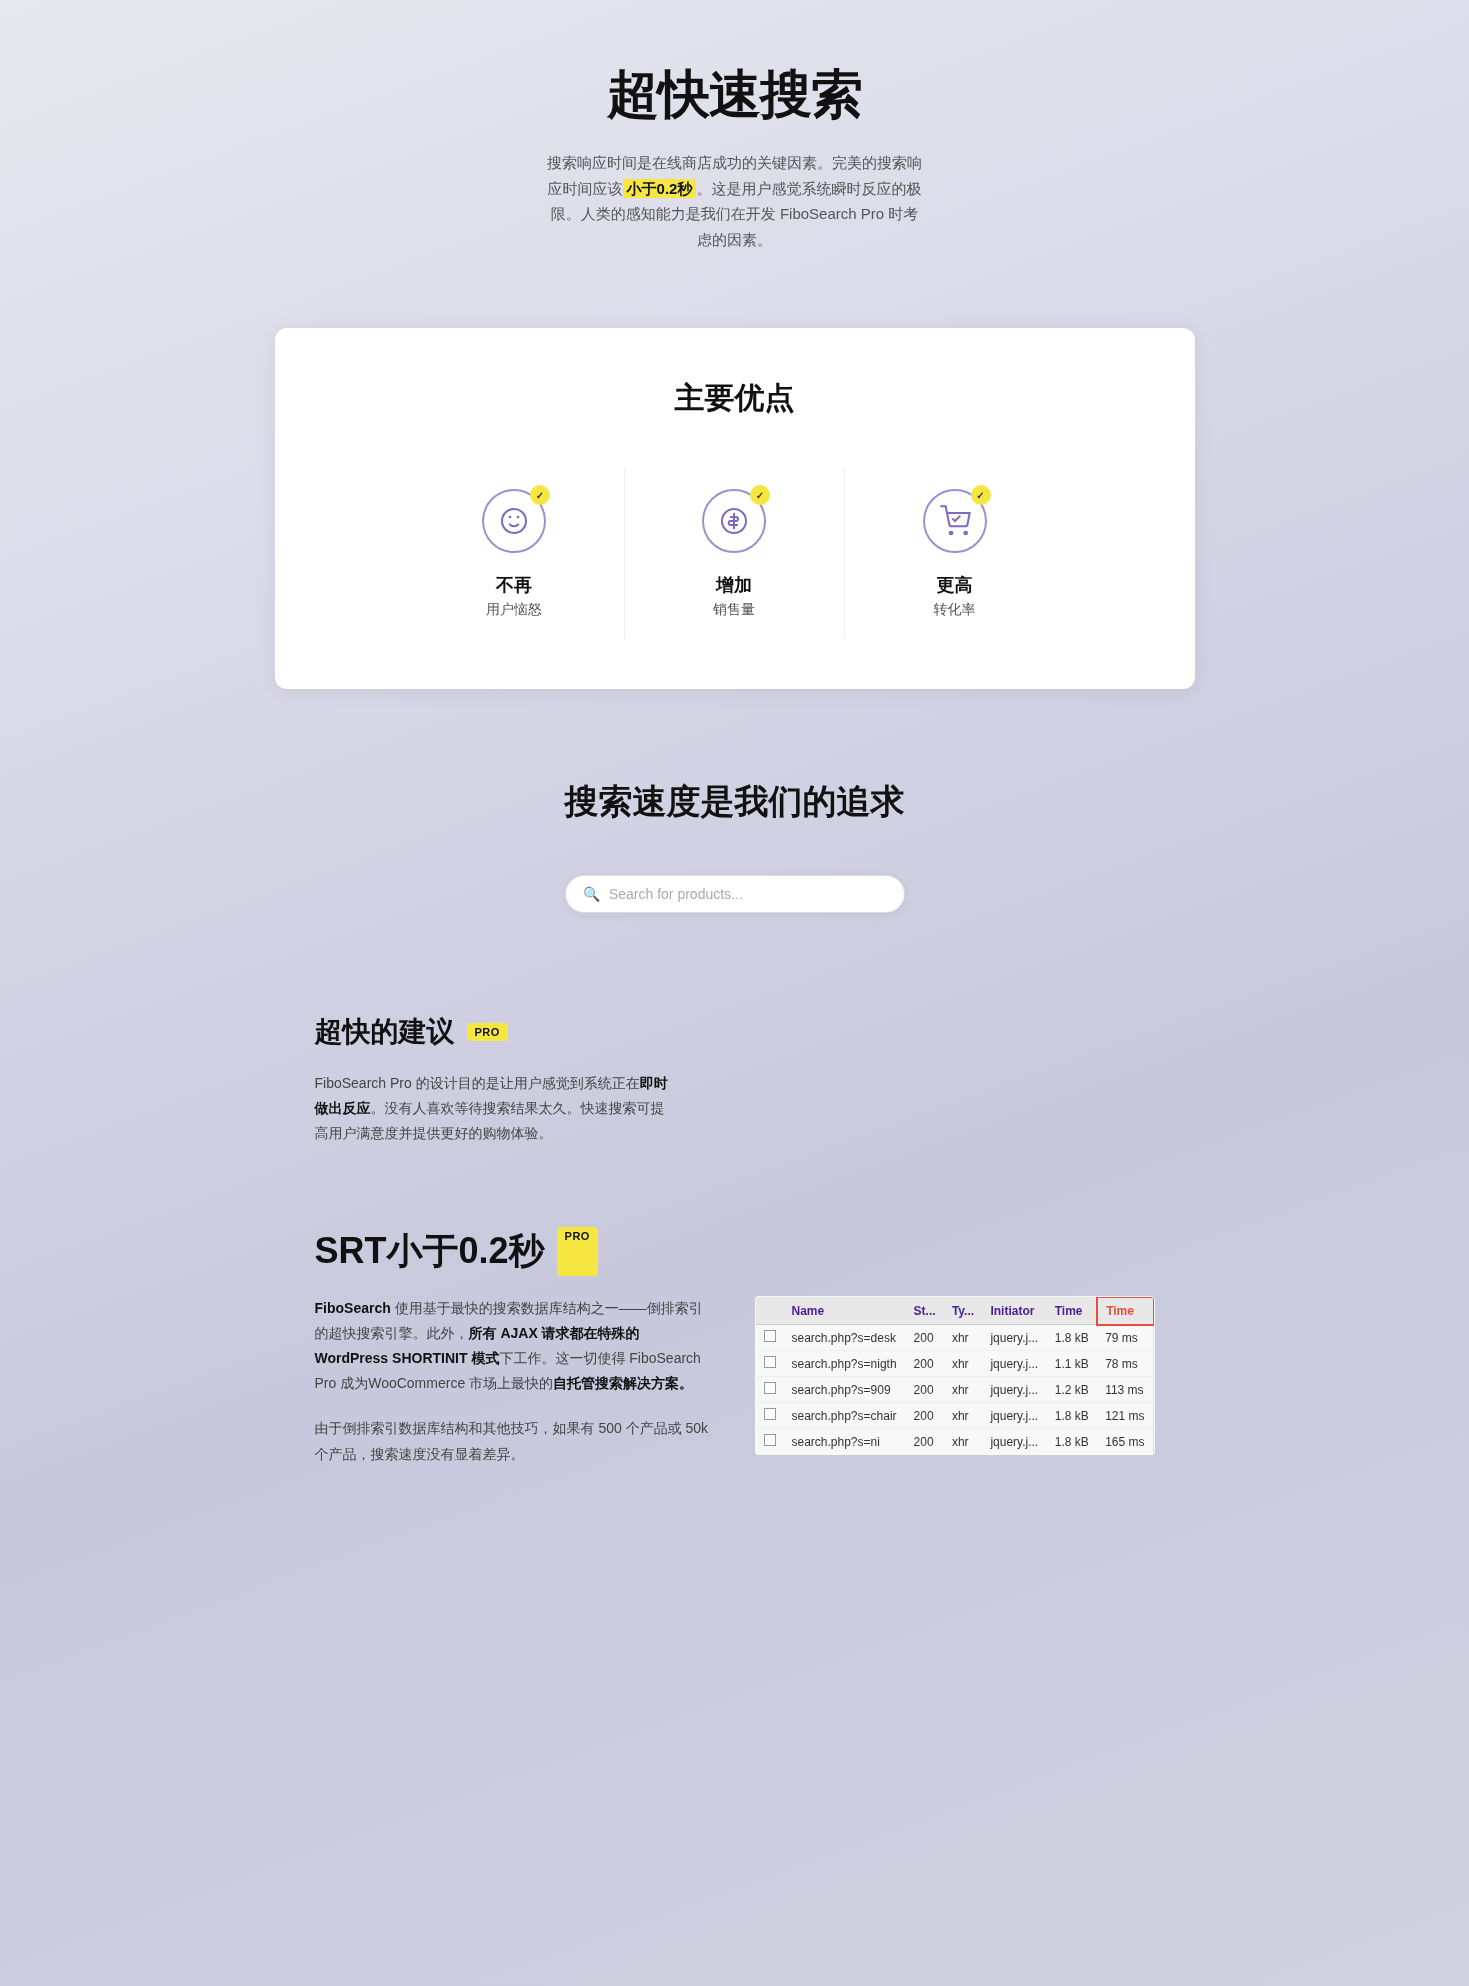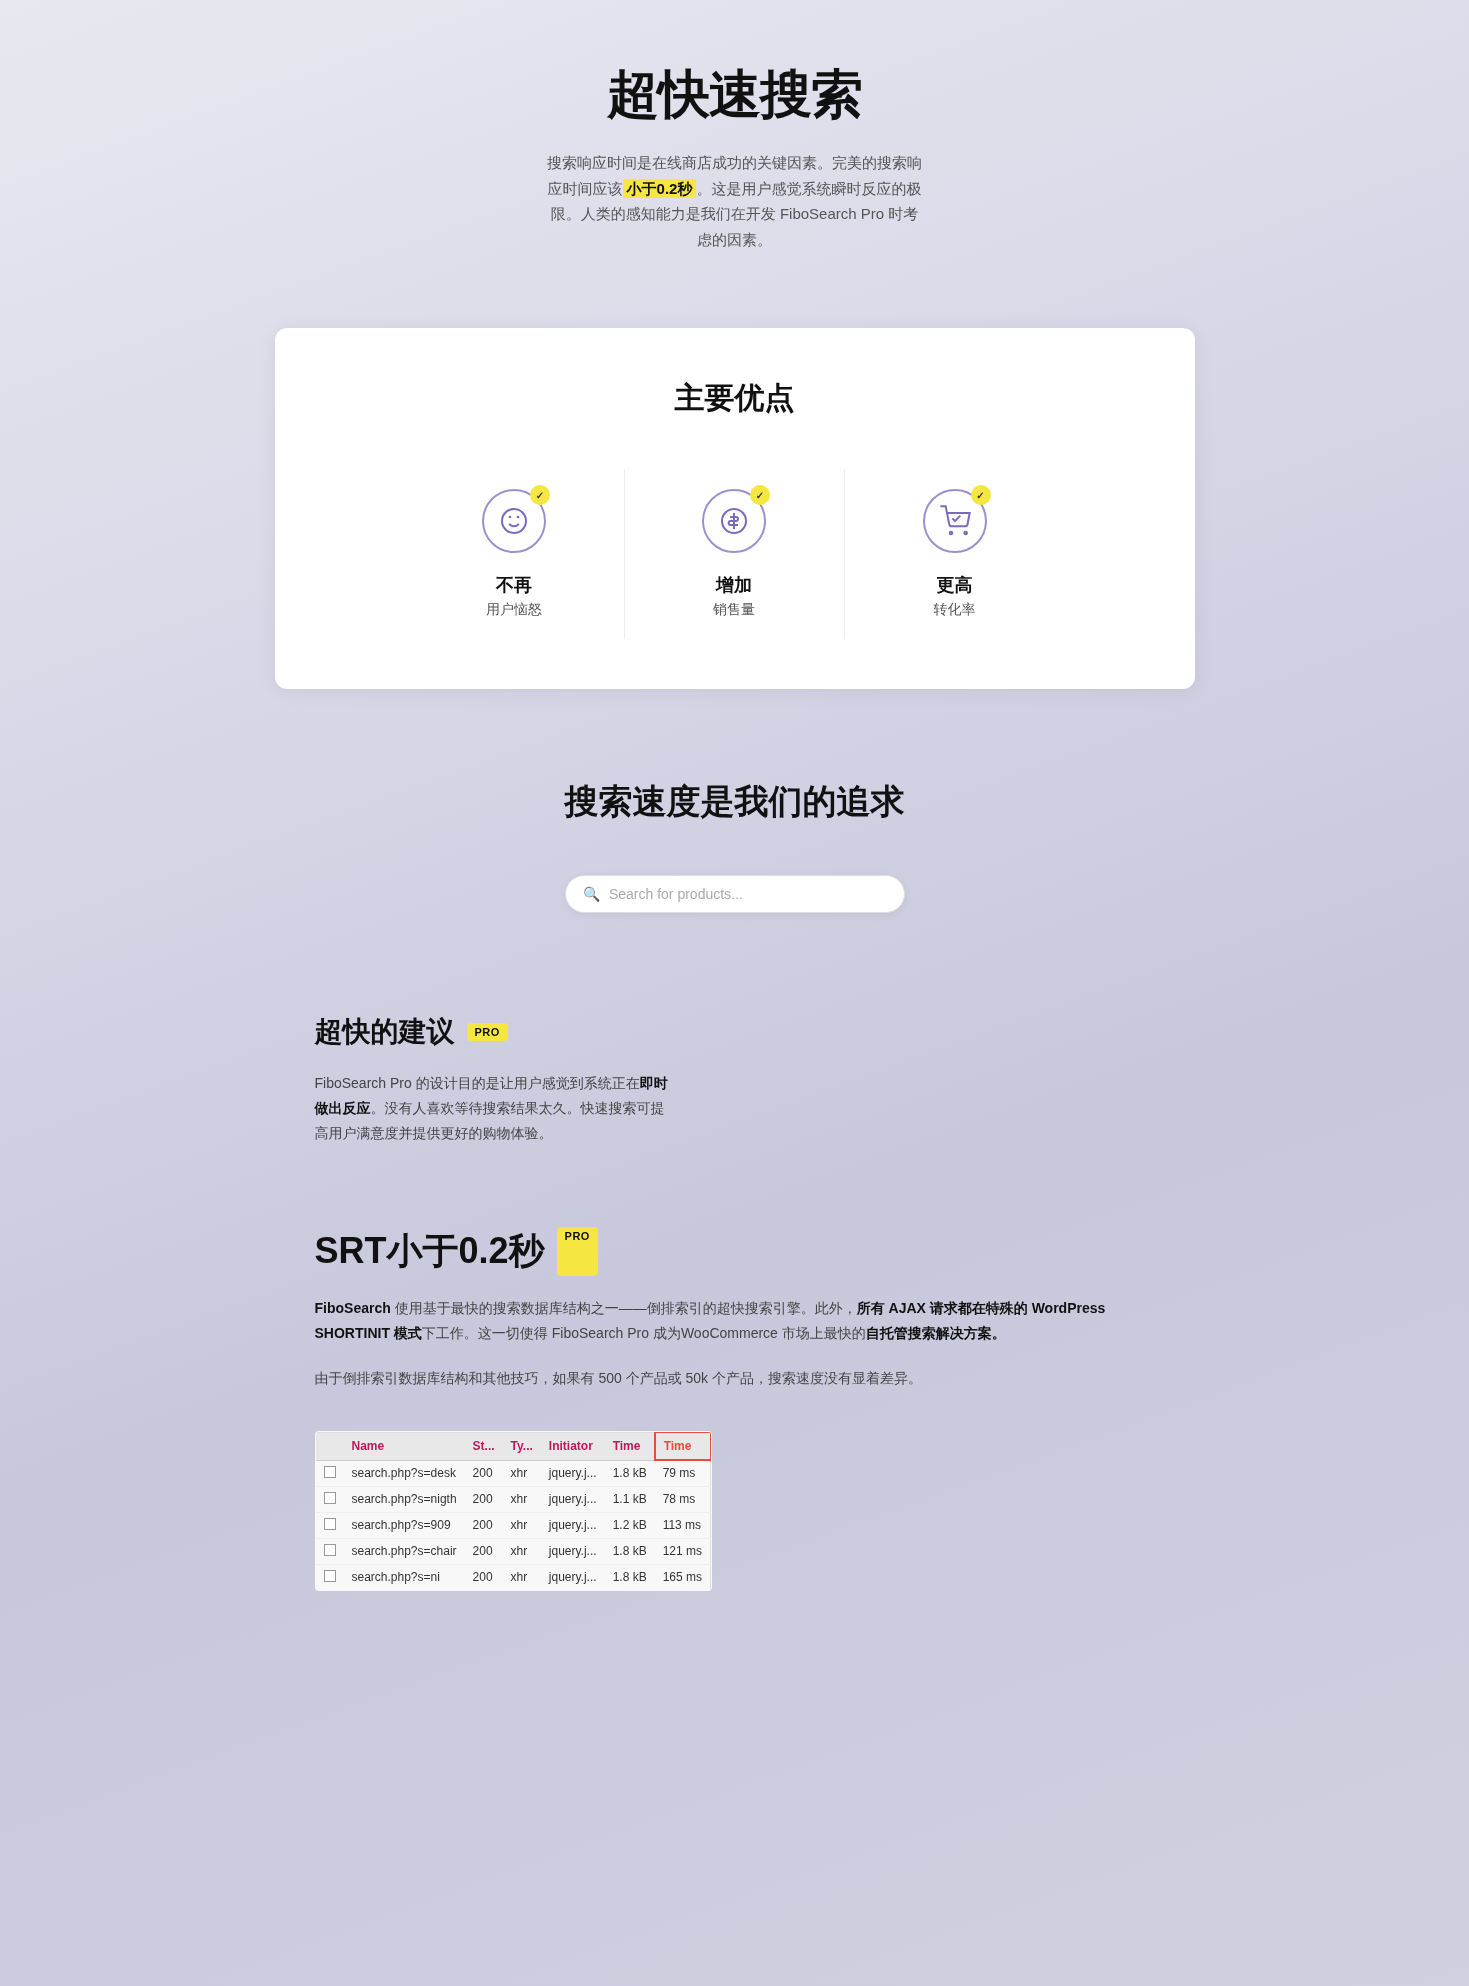--- a/index.html
+++ b/index.html
@@ -198,21 +198,20 @@
     }
     .srt-title {
       font-size: 36px;
       font-weight: 900;
       color: #111;
     }
     .srt-layout {
       display: flex;
       gap: 40px;
       align-items: flex-start;
-      flex-direction: column;
     }
     .srt-left {
       flex: 1;
     }
     .srt-desc {
       font-size: 14px;
       color: #444;
       line-height: 1.8;
       margin-bottom: 20px;
     }
@@ -239,21 +238,21 @@
       background: #f8f8f8;
       border: 1px solid #ddd;
       border-radius: 4px;
       overflow: hidden;
     }
     .network-table th {
       background: #e8e8e8;
       padding: 6px 8px;
       text-align: left;
       font-weight: 600;
-      color: #be185d;
+      color: #4c1d95;
       border-bottom: 1px solid #ccc;
     }
     .network-table th.time-col {
       border: 2px solid #e74c3c;
       color: #e74c3c;
     }
     .network-table td {
       padding: 5px 8px;
       border-bottom: 1px solid #eee;
       color: #333;

